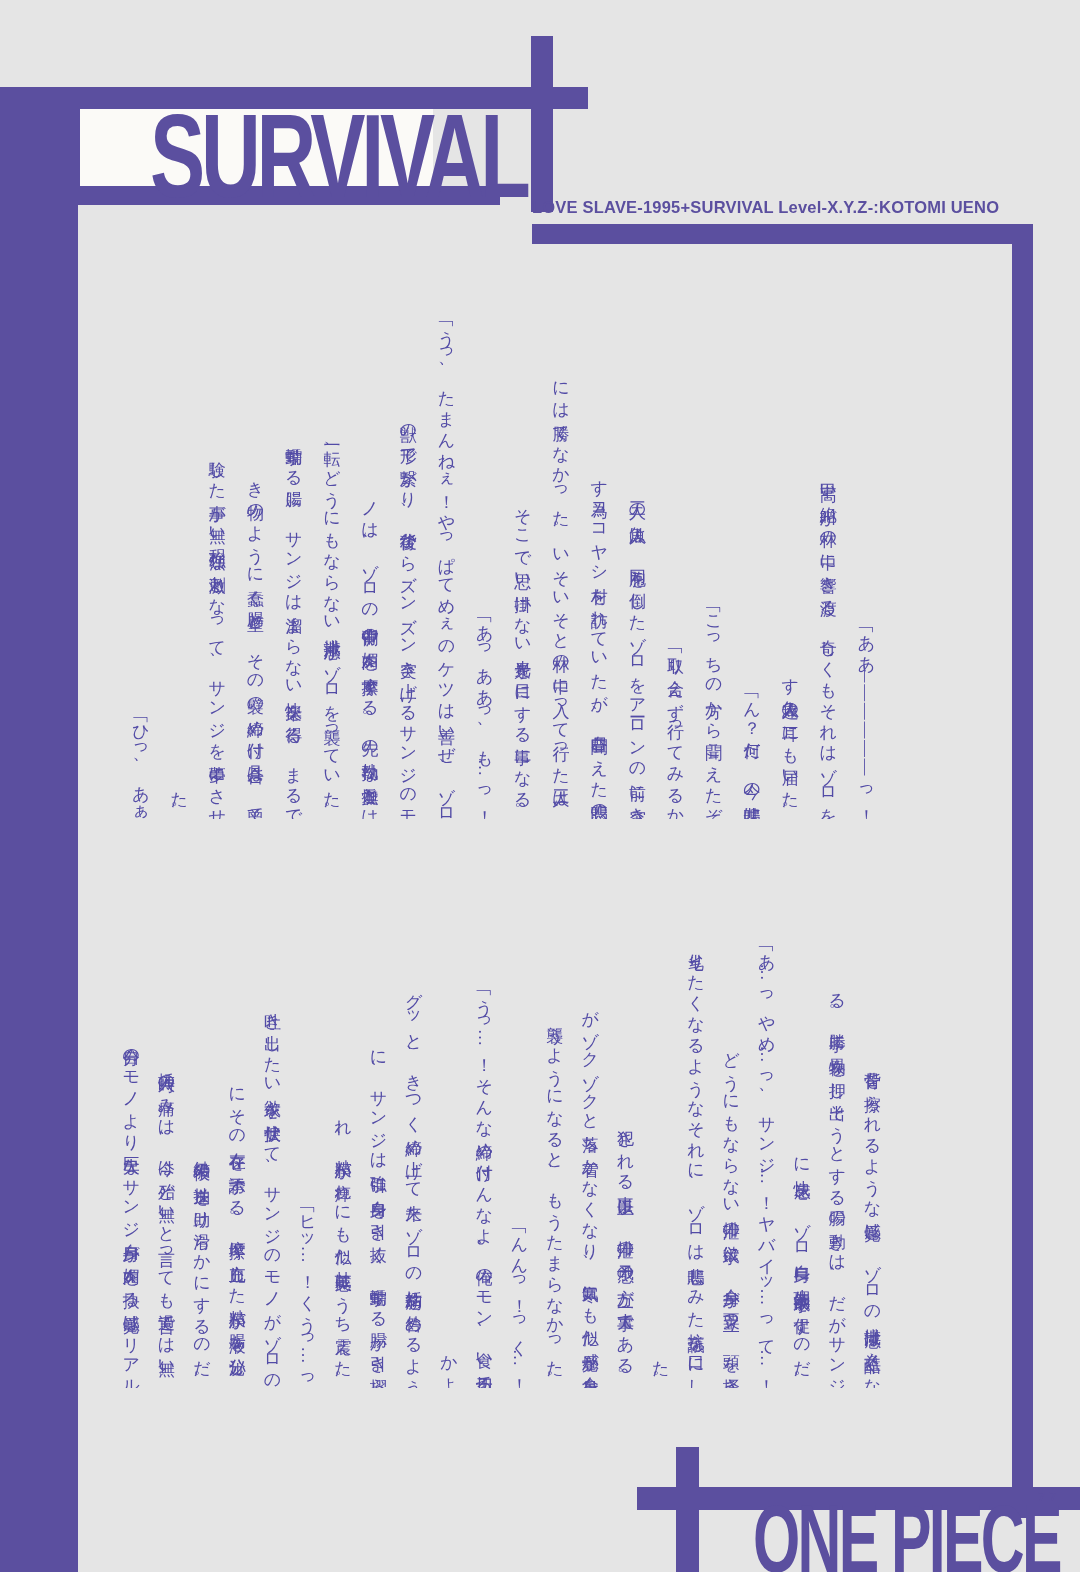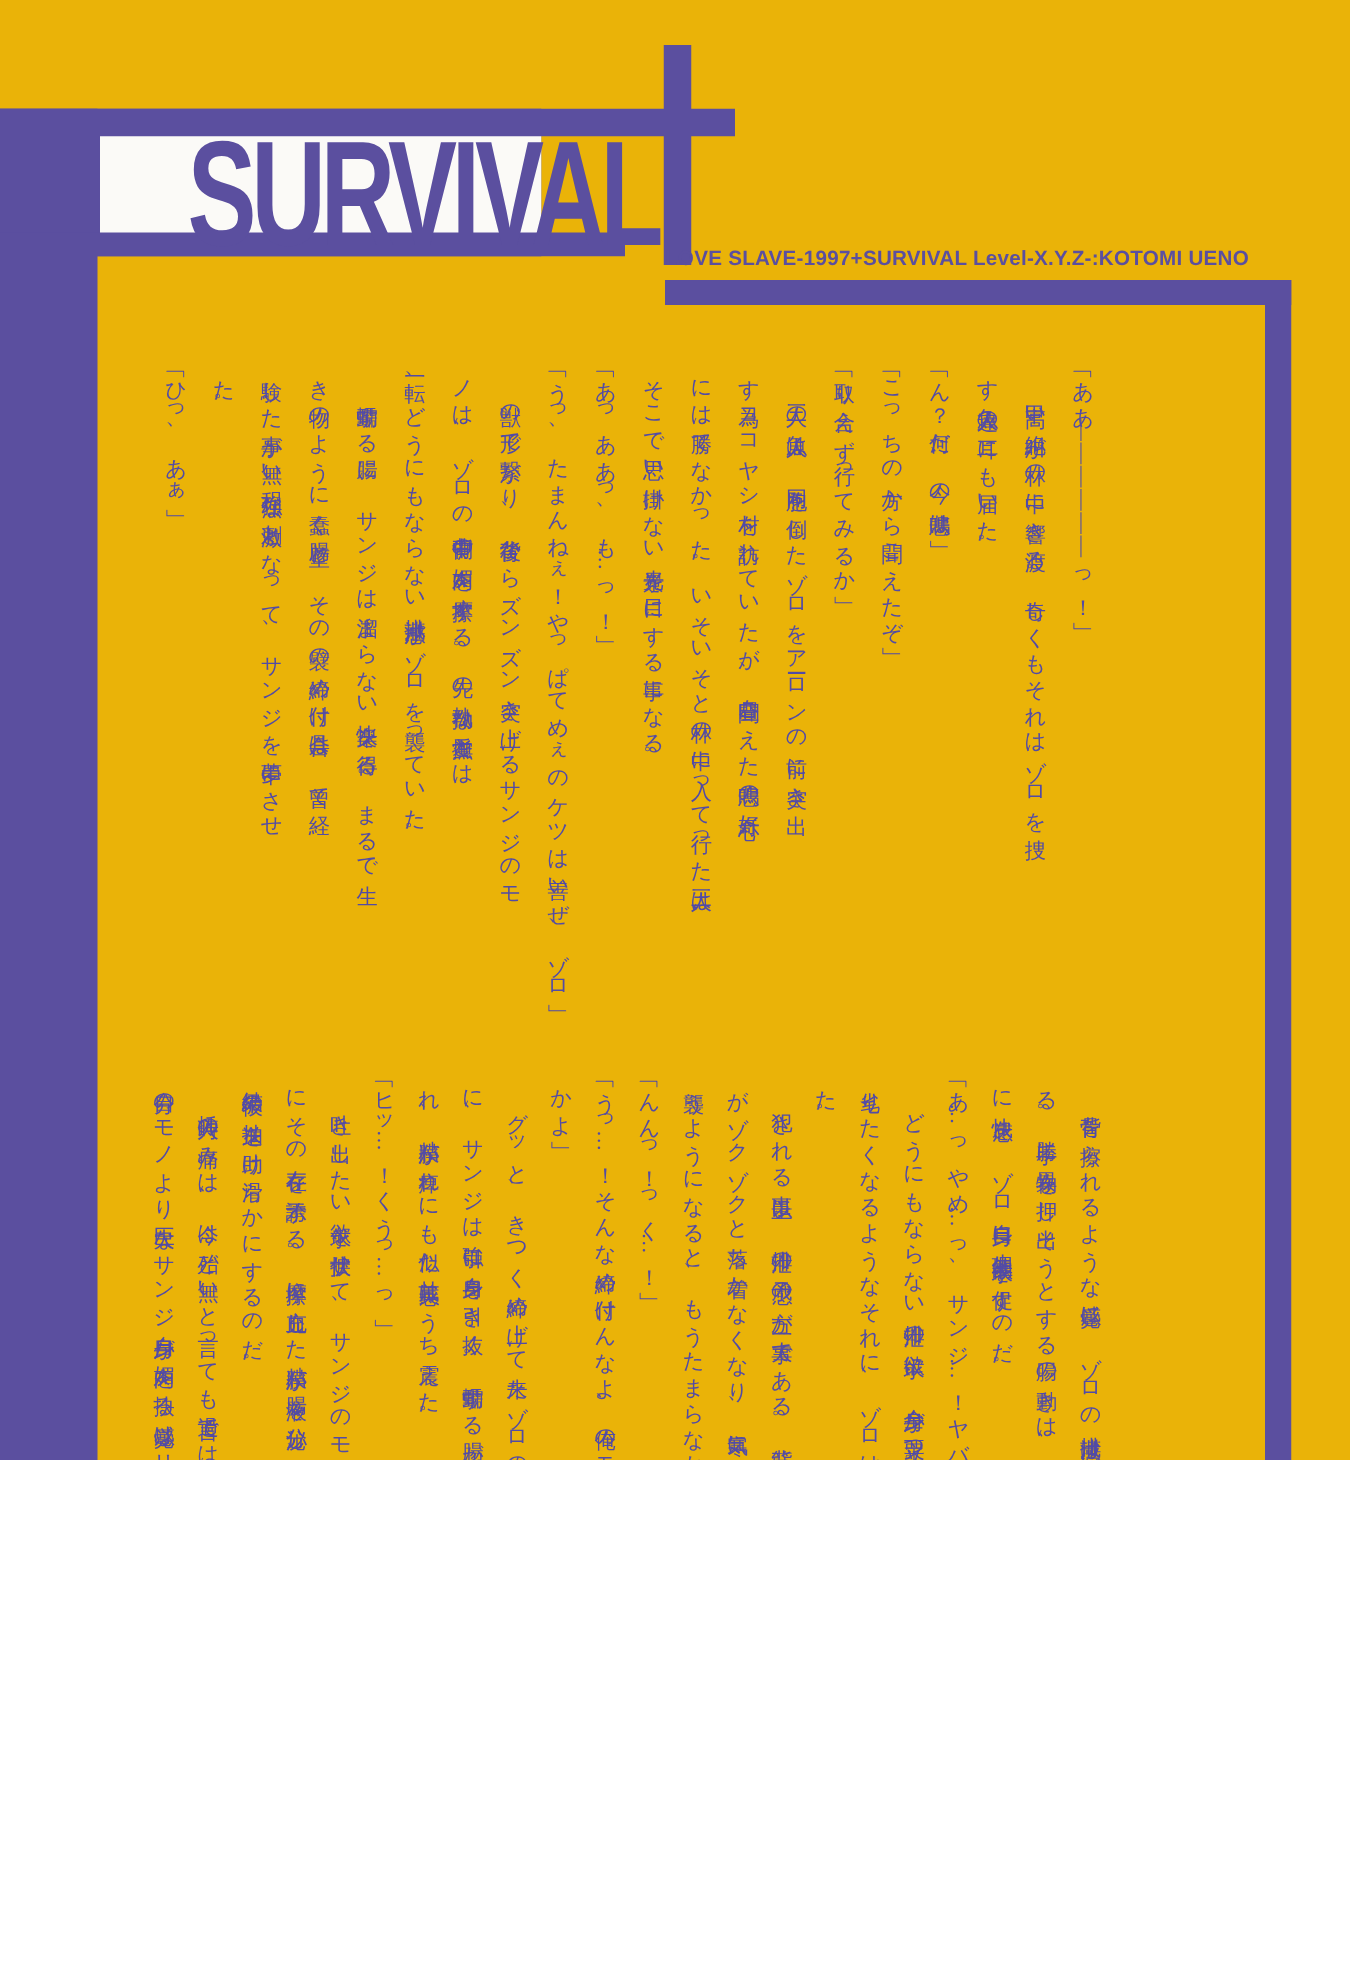--- a/index.html
+++ b/index.html
@@ -1,21 +1,22 @@
 <!DOCTYPE html>
 <html><head>
 <meta charset="utf-8">
 <style>
   html,body{margin:0;padding:0;}
   .page{
     position:relative;
-    width:1080px;height:1168px;
-    background:#eab308;
+    width:1080px;height:1572px;
+    background:#e5e5e5;
     overflow:hidden;
     font-family:"Liberation Serif", serif;
+    text-align:right;
   }
   .bar{position:absolute;background:#5b4f9f;}
   
   .sidebar{left:0;top:87px;width:78px;height:1489px;}
   
   .title-top-arm{left:0;top:87px;width:588px;height:22px;}
   .title-main{left:0;top:87px;width:433px;height:118px;}
   .title-bottom-strip{left:0;top:186px;width:500px;height:19px;}
   .title-white-box{position:absolute;left:80px;top:109px;width:353px;height:77px;background:#fbfaf7;}
   .page-title{
@@ -79,21 +80,21 @@
 
   <div class="bar sidebar"></div>
   <div class="bar title-top-arm"></div>
   <div class="bar title-main"></div>
   <div class="bar title-bottom-strip"></div>
   <div class="title-white-box"></div>
   <div class="bar cross-top"></div>
 
   <div class="page-title">SURVIVAL</div>
 
-  <div class="subtitle">LOVE SLAVE-1997+SURVIVAL Level-X.Y.Z-:KOTOMI UENO</div>
+  <div class="subtitle">LOVE SLAVE-1995+SURVIVAL Level-X.Y.Z-:KOTOMI UENO</div>
   <div class="bar subtitle-bar"></div>
   <div class="bar right-border"></div>
 
   <div class="vtext block-top">
       <div class="vcol">「ああ――――――っ！」</div>
       <div class="vcol">　甲高い絶叫が林の中に響き渡る。奇しくもそれはゾロを捜</div>
       <div class="vcol">す魚人達の耳にも届いた。</div>
       <div class="vcol">「ん？何だ、今の悲鳴は」</div>
       <div class="vcol">「こっちの方から聞こえたぞ」</div>
       <div class="vcol">「取り合えず行ってみるか」</div>

